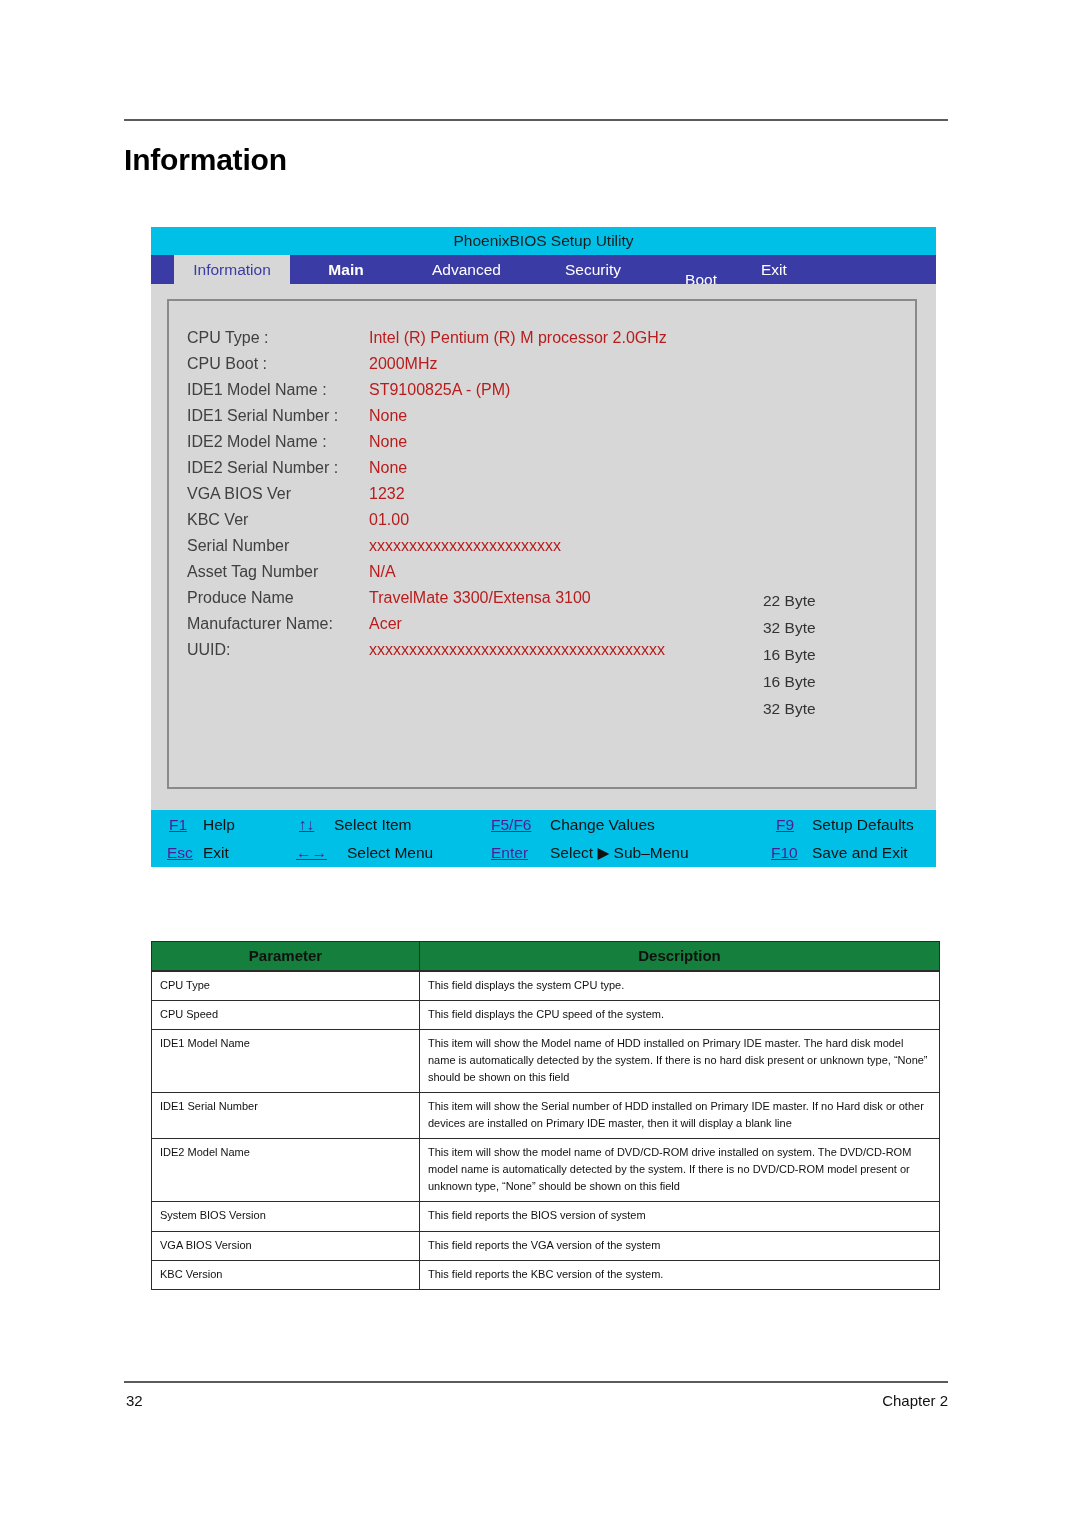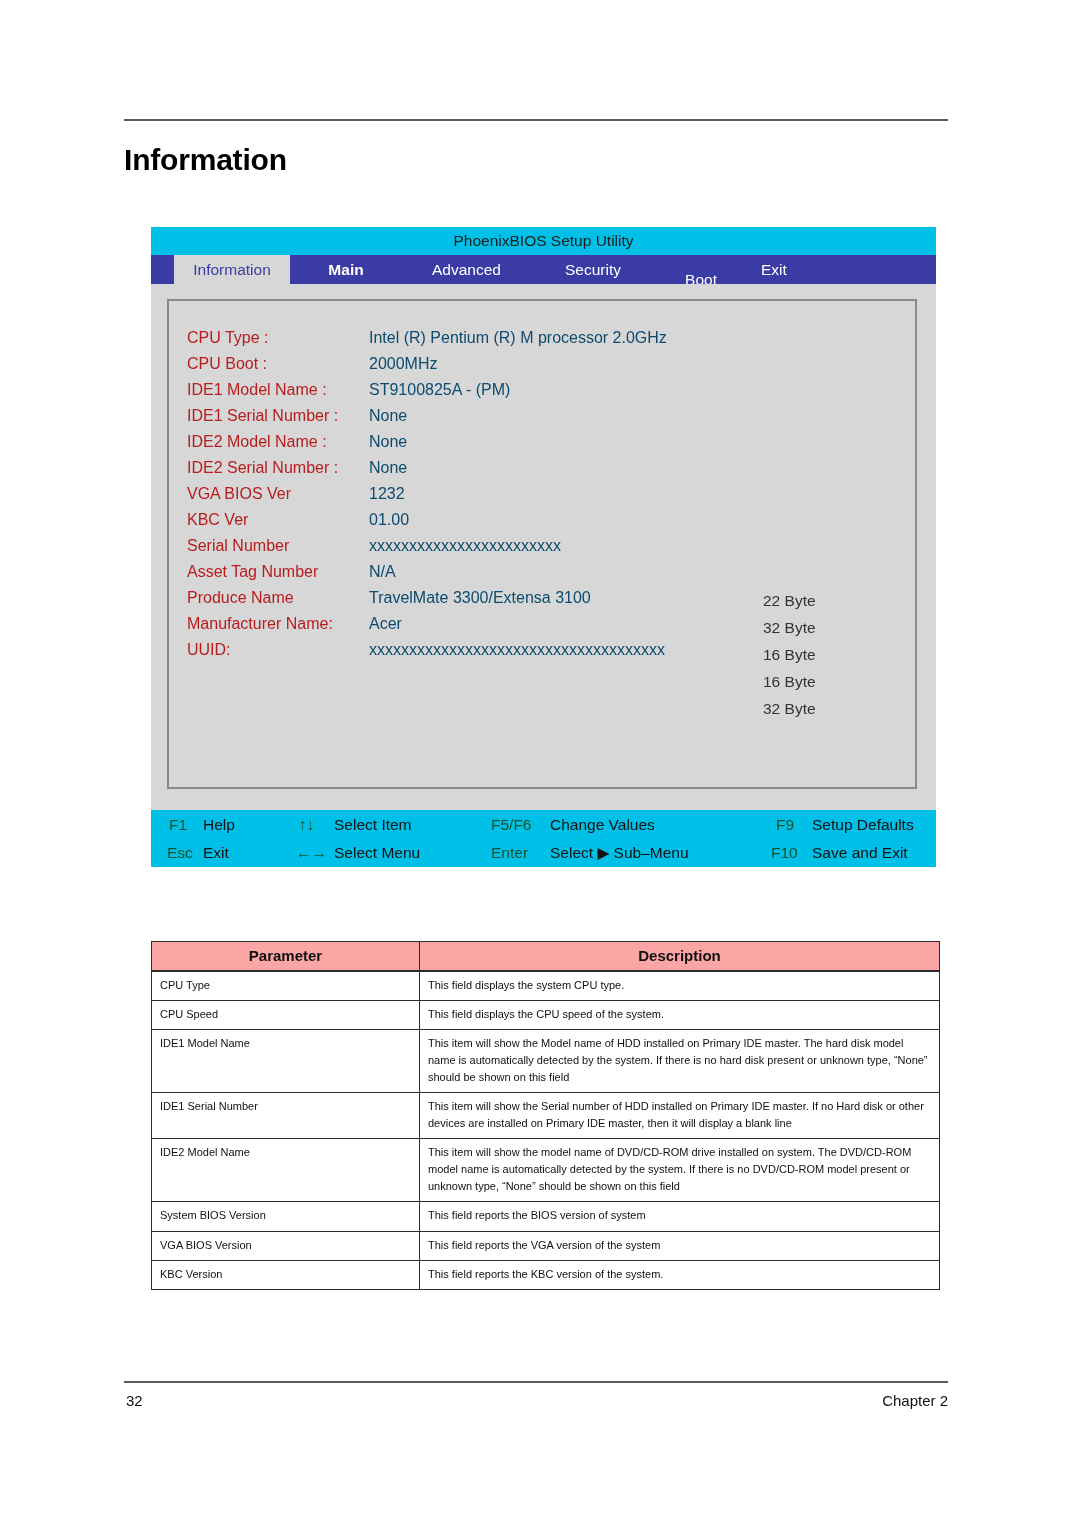--- a/index.html
+++ b/index.html
@@ -114,26 +114,26 @@
   }
   .info-row {
     display: flex;
     align-items: baseline;
     height: 26px;
   }
   .info-label {
     width: 182px;
     flex: 0 0 182px;
     font-size: 16px;
-    color: #b91c1c;
+    color: #404040;
     white-space: nowrap;
   }
   .info-value {
     font-size: 16px;
-    color: #0c4a6e;
+    color: #b91c1c;
     white-space: nowrap;
   }
 
   .byte-col {
     position: absolute;
     right: 42px;
     top: 258px;
     width: 110px;
     text-align: left;
     margin-top: 28px;
@@ -162,40 +162,40 @@
     display: block;
   }
   .fk-row.r1 { top: 1px; }
   .fk-row.r2 { top: 29px; }
   .fk-cell {
     position: absolute;
     font-size: 15.5px;
     white-space: nowrap;
     line-height: 28px;
   }
-  .fk-key { color: #14532d; }
+  .fk-key { color: #4c1d95; text-decoration: underline; }
   .fk-txt { color: #121212; }
 
   
   .ptable {
     position: absolute;
     left: 151px;
     top: 941px;
     width: 789px;
     border-collapse: collapse;
     table-layout: fixed;
   }
   .ptable th, .ptable td {
     border: 1px solid #2b2b2b;
     font-size: 11px;
     color: #111111;
     vertical-align: top;
   }
   .ptable th {
-    background: #fca5a5;
+    background: #15803d;
     font-weight: bold;
     text-align: center;
     padding: 5px 4px 6px 4px;
     font-size: 15px;
     border-bottom: 2px solid #2b2b2b;
   }
   .ptable td {
     padding: 5px 8px 6px 8px;
     line-height: 1.55;
   }
@@ -325,21 +325,21 @@
       <span class="fk-cell fk-txt" style="left:183px;">Select Item</span>
       <span class="fk-cell fk-key" style="left:340px;">F5/F6</span>
       <span class="fk-cell fk-txt" style="left:399px;">Change Values</span>
       <span class="fk-cell fk-key" style="left:625px;">F9</span>
       <span class="fk-cell fk-txt" style="left:661px;">Setup Defaults</span>
     </div>
     <div class="fk-row r2">
       <span class="fk-cell fk-key" style="left:16px;">Esc</span>
       <span class="fk-cell fk-txt" style="left:52px;">Exit</span>
       <span class="fk-cell fk-key" style="left:145px;">←→</span>
-      <span class="fk-cell fk-txt" style="left:183px;">Select Menu</span>
+      <span class="fk-cell fk-txt" style="left:196px;">Select Menu</span>
       <span class="fk-cell fk-key" style="left:340px;">Enter</span>
       <span class="fk-cell fk-txt" style="left:399px;">Select ▶ Sub–Menu</span>
       <span class="fk-cell fk-key" style="left:620px;">F10</span>
       <span class="fk-cell fk-txt" style="left:661px;">Save and Exit</span>
     </div>
   </div>
 
 </div>
 
 <table class="ptable">

